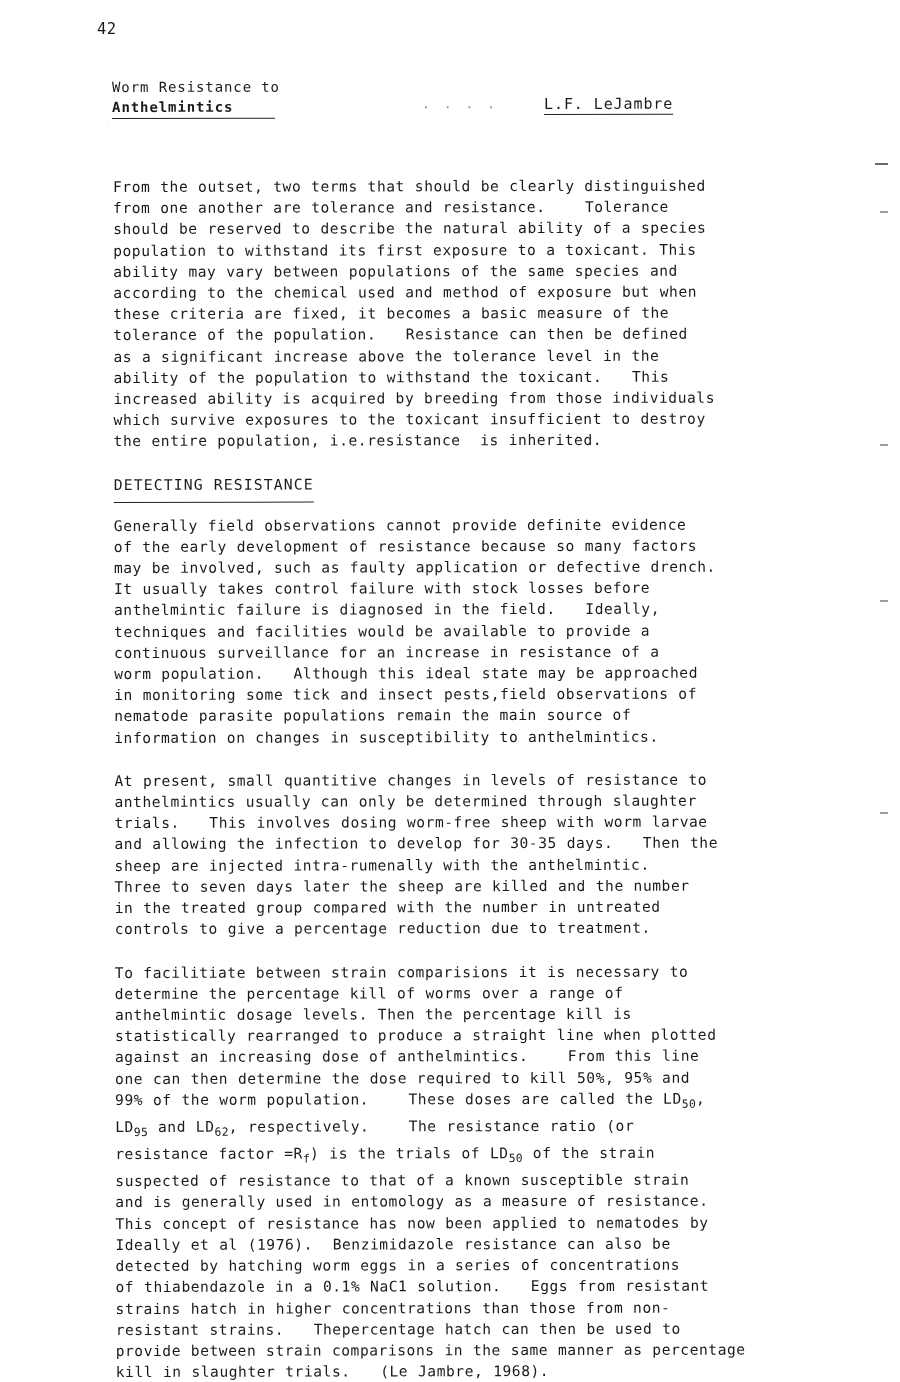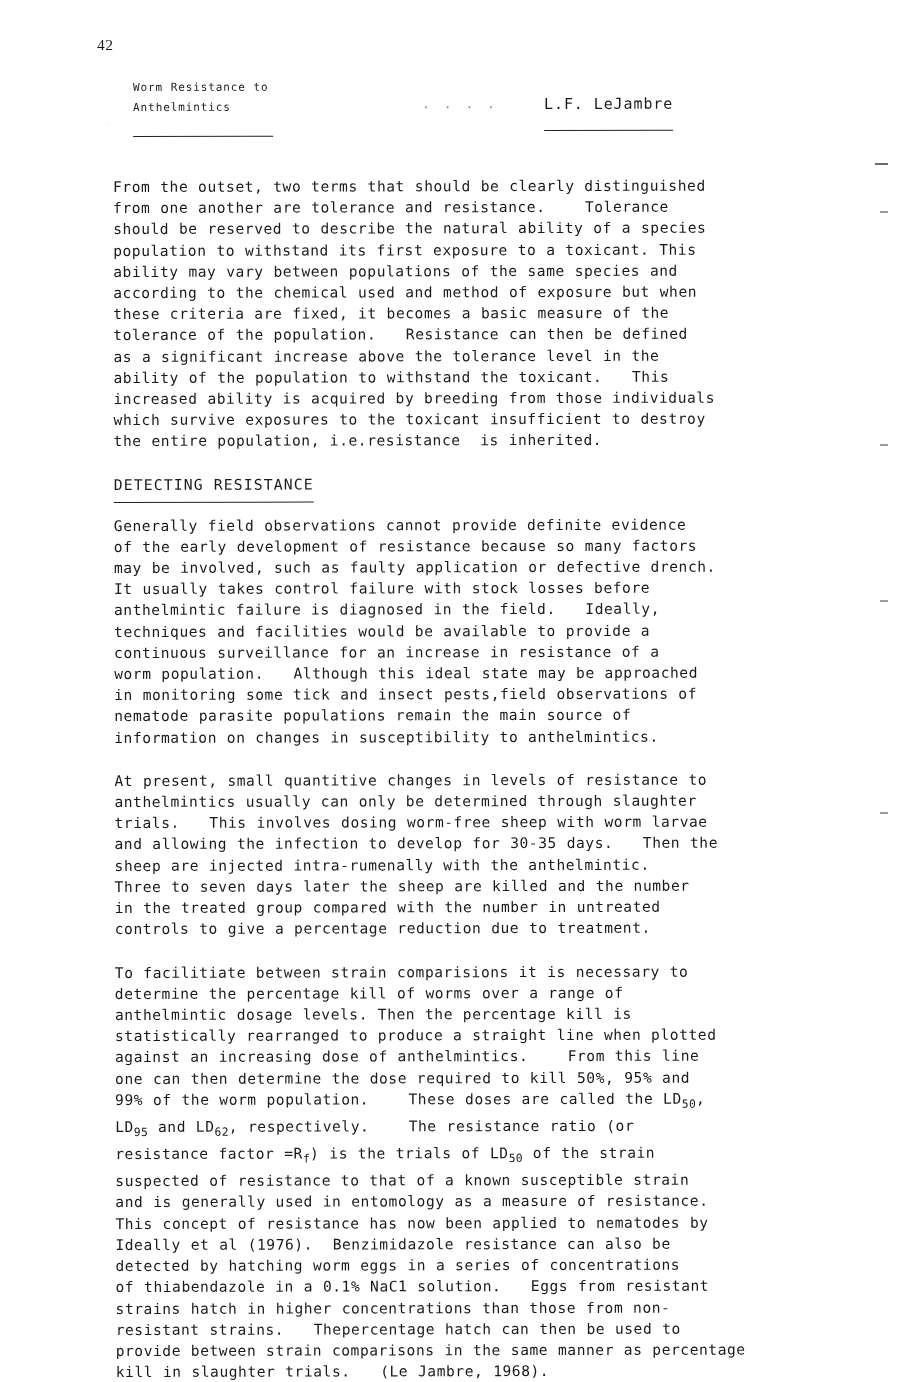--- a/index.html
+++ b/index.html
@@ -29,67 +29,66 @@
       radial-gradient(circle at 12% 9%, rgba(0,0,0,0.012) 0 2px, transparent 3px),
       radial-gradient(circle at 73% 21%, rgba(0,0,0,0.010) 0 2px, transparent 3px),
       radial-gradient(circle at 31% 57%, rgba(0,0,0,0.010) 0 2px, transparent 3px),
       radial-gradient(circle at 88% 74%, rgba(0,0,0,0.012) 0 2px, transparent 3px),
       radial-gradient(circle at 55% 92%, rgba(0,0,0,0.010) 0 2px, transparent 3px);
   }
 
   .page-number {
     position: absolute;
     left: 97px;
-    top: 36px;
+    top: 20px;
     font-size: 15.5px;
     letter-spacing: 0.4px;
-    font-family: Liberation Serif, serif;
   }
 
   .header {
     position: absolute;
     left: 112px;
     top: 78px;
     width: 700px;
     height: 40px;
   }
   .hdr-title {
     position: absolute;
     left: 0;
     top: 0;
-    font-size: 11px;
+    font-size: 14px;
     line-height: 19.5px;
     letter-spacing: 0.9px;
     white-space: pre;
-    margin-left: 21px;
   }
   .hdr-title .ul-line {
     display: inline-block;
     border-bottom: 1.6px solid #222;
-    padding-bottom: 19px;
+    padding-bottom: 1px;
     padding-right: 42px;
+    font-weight: bold;
   }
   .hdr-dots {
     position: absolute;
     left: 310px;
     top: 19px;
     font-size: 13px;
     color: #8a8a8a;
     letter-spacing: 3px;
     white-space: pre;
   }
   .hdr-author {
     position: absolute;
     left: 432px;
     top: 18px;
     font-size: 15px;
     letter-spacing: 0.9px;
     white-space: pre;
     border-bottom: 1.8px solid #222;
-    padding-bottom: 17px;
+    padding-bottom: 1px;
   }
 
   .body-col {
     position: absolute;
     left: 113px;
     top: 176px;
     width: 770px;
   }
 
   p.para {

